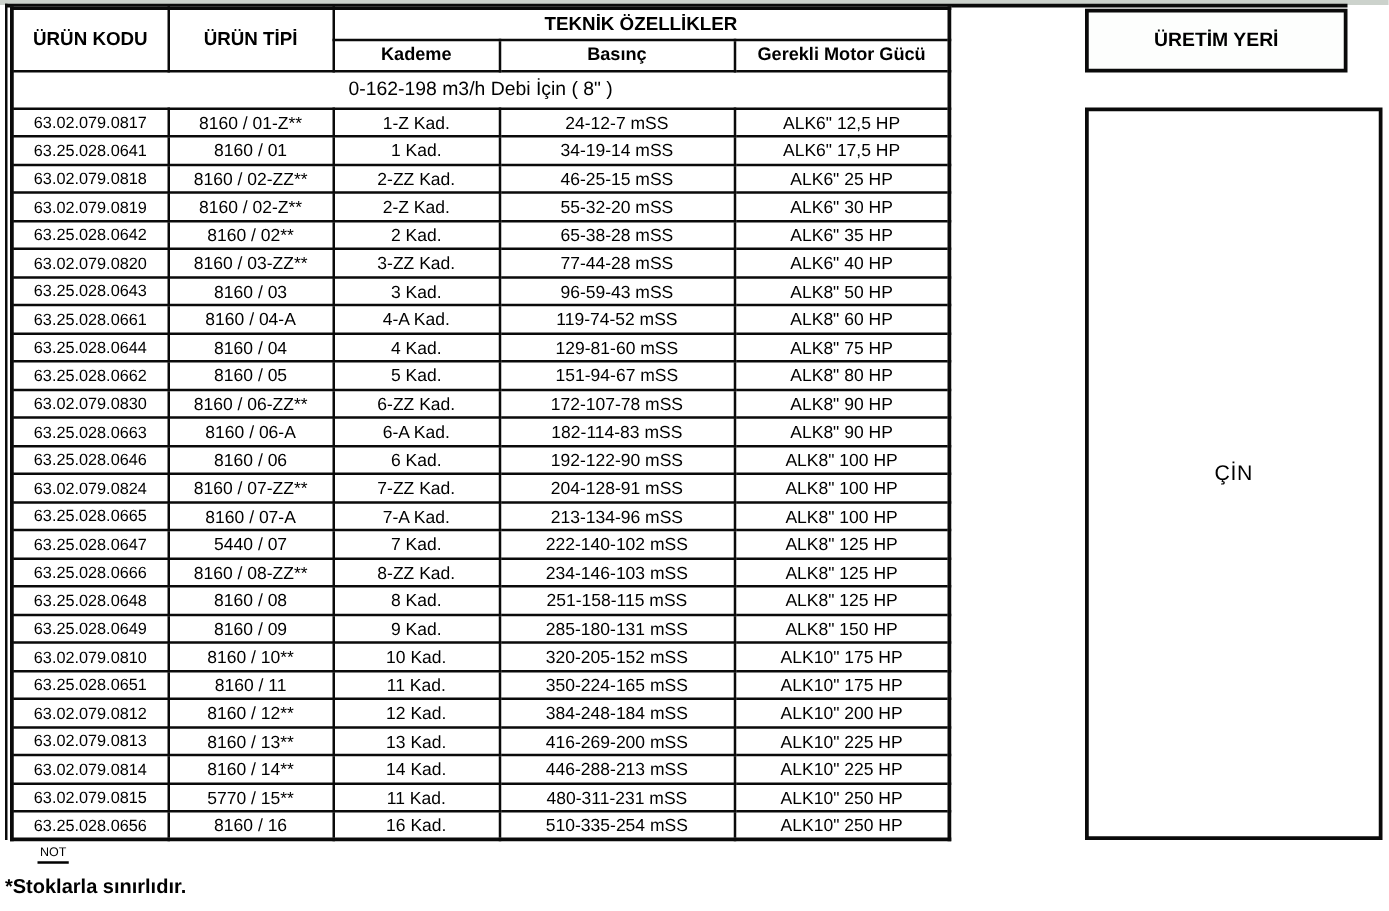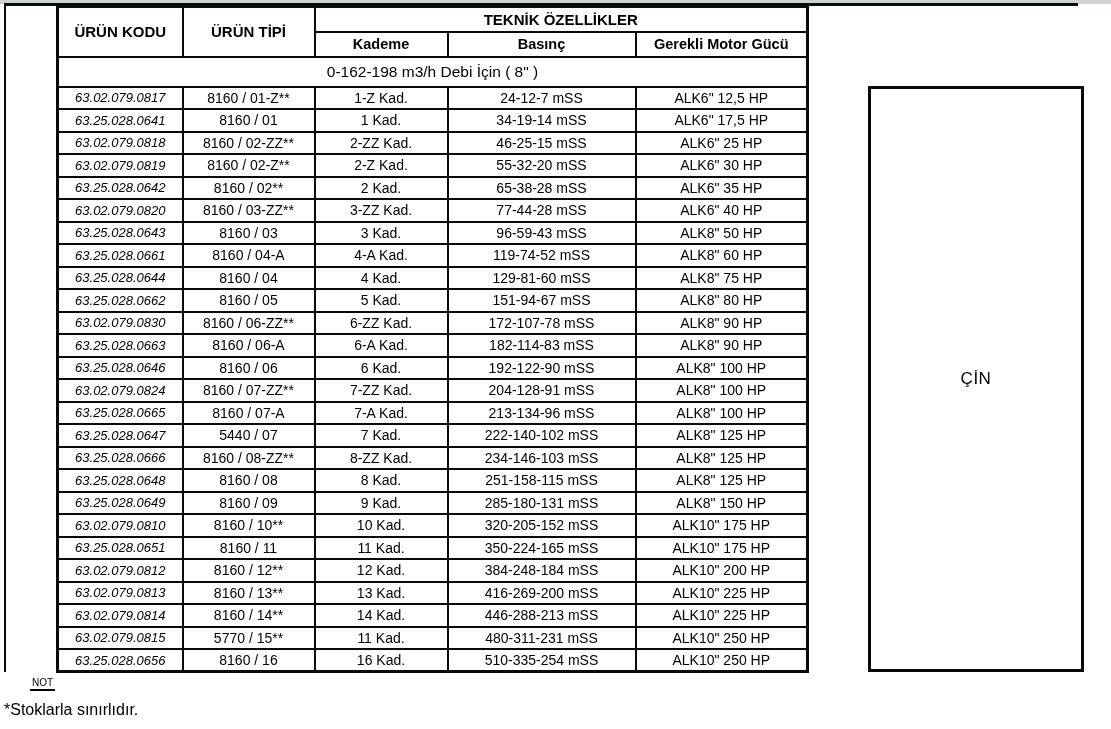--- a/index.html
+++ b/index.html
@@ -34,56 +34,56 @@
     background: #fff;
   }
   table.spec th, table.spec td {
     border: 2px solid #0a0a0a;
     padding: 0 2px;
     text-align: center;
     vertical-align: middle;
     overflow: hidden;
     white-space: nowrap;
   }
-  table.spec { border: 3px solid #0a0a0a; margin-left: 48px; }
+  table.spec { border: 3px solid #0a0a0a; }
   thead tr { height: 25px; }
   thead th { font-size: 15px; font-weight: bold; }
   thead th.sub { font-size: 14.5px; }
   tr.band-row { height: 30px; }
   td.band-cell {
     font-weight: normal; font-size: 15.5px;
     text-align: left; padding-left: 408px;
   }
   tbody.data tr { height: 22.5px; }
-  td.code  { font-size: 13px; font-style: italic; }
+  td.code  { font-size: 13px; }
   td.ptype { font-size: 14px; font-weight: normal; }
   td.kad, td.bas, td.mot { font-size: 14px; }
 
   .origin-header {
     position: absolute; left: 868px; top: 7px; width: 210px; height: 51px;
     border: 3px solid #0a0a0a; background: #fdfefd;
     display: flex; align-items: center; justify-content: center;
     font-weight: bold; font-size: 15.5px;
   }
   .origin-body {
-    position: absolute; left: 868px; top: 86px; width: 216px; height: 586px;
+    position: absolute; left: 868px; top: 86px; width: 238px; height: 586px;
     border: 3px solid #0a0a0a; background: #fff;
     display: flex; align-items: center; justify-content: center;
     font-size: 17px; letter-spacing: 0.5px;
   }
 
   .footer-not {
     position: absolute; left: 30px; top: 677px;
     font-size: 10px;
     border-bottom: 2px solid #000;
     padding: 0 2px 1px 2px;
   }
   .footer-note {
     position: absolute; left: 4px; top: 701px;
-    font-size: 16px; font-weight: normal;
+    font-size: 16px; font-weight: bold;
   }
 </style>
 </head>
 <body>
 
 <div class="page">
 
   <div class="top-strip"></div>
   <div class="outer-topline"></div>
   <div class="outer-leftline"></div>
@@ -317,18 +317,19 @@
     <tr>
       <td class="code">63.25.028.0656</td>
       <td class="ptype">8160 / 16</td>
       <td class="kad">16 Kad.</td>
       <td class="bas">510-335-254 mSS</td>
       <td class="mot">ALK10" 250 HP</td>
     </tr>
   </tbody>
   </table>
 
+  <div class="origin-header">ÜRETİM YERİ</div>
   <div class="origin-body">ÇİN</div>
 
   <div class="footer-not">NOT</div>
   <div class="footer-note">*Stoklarla sınırlıdır.</div>
 
 </div>
 
 </body></html>

